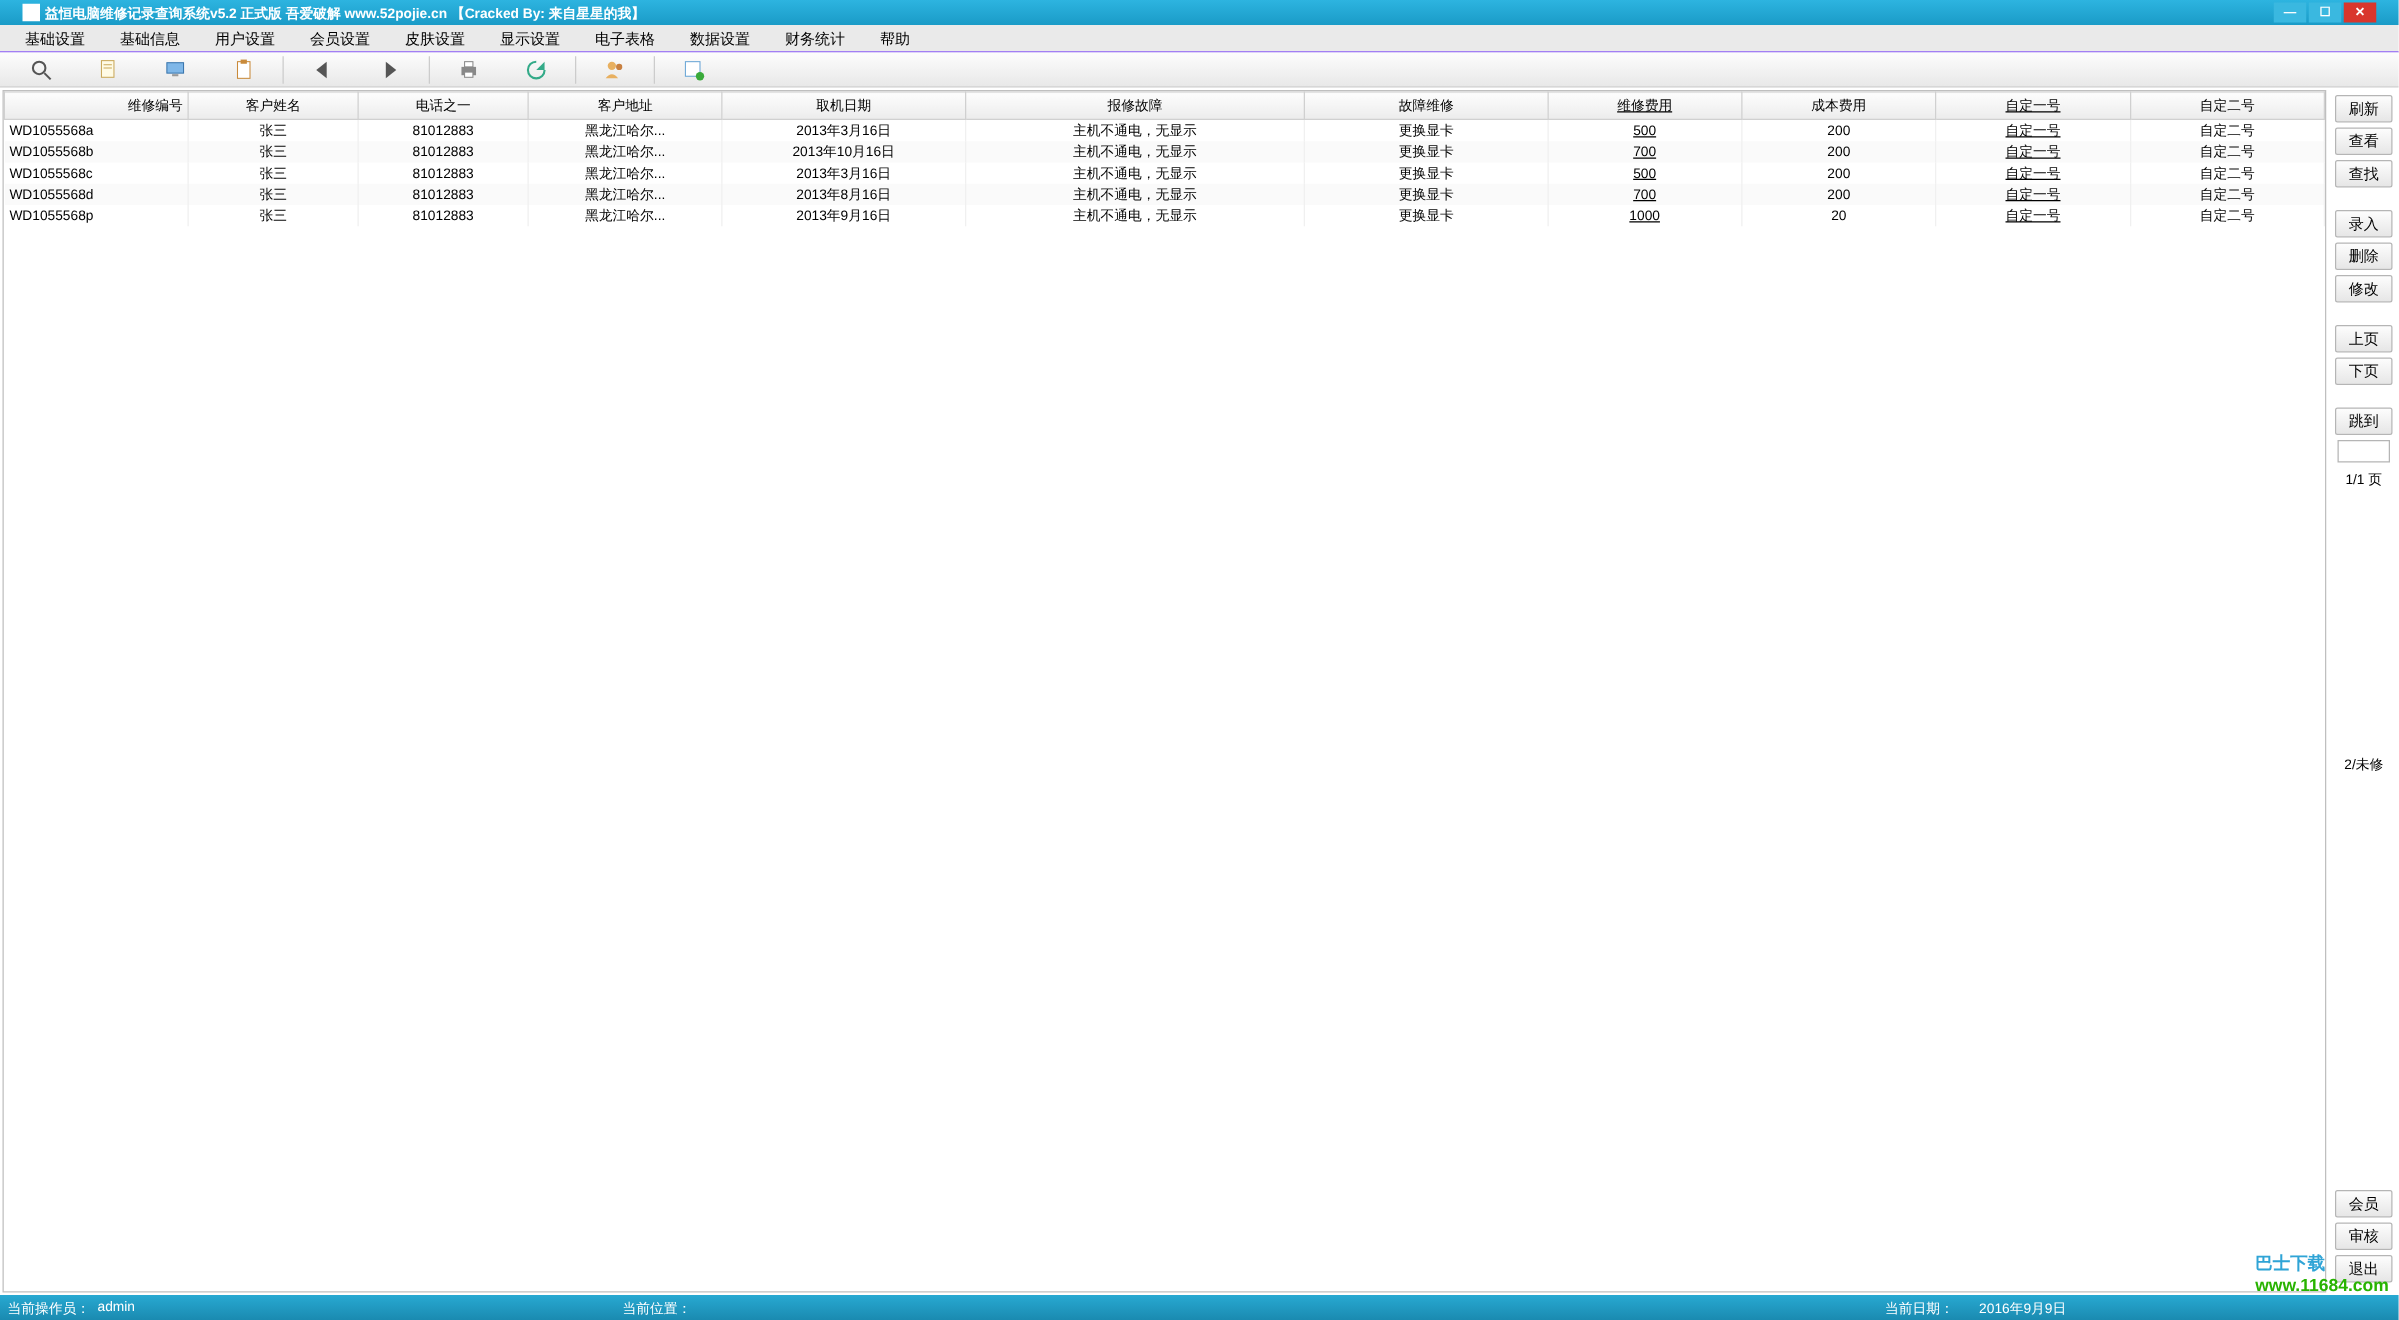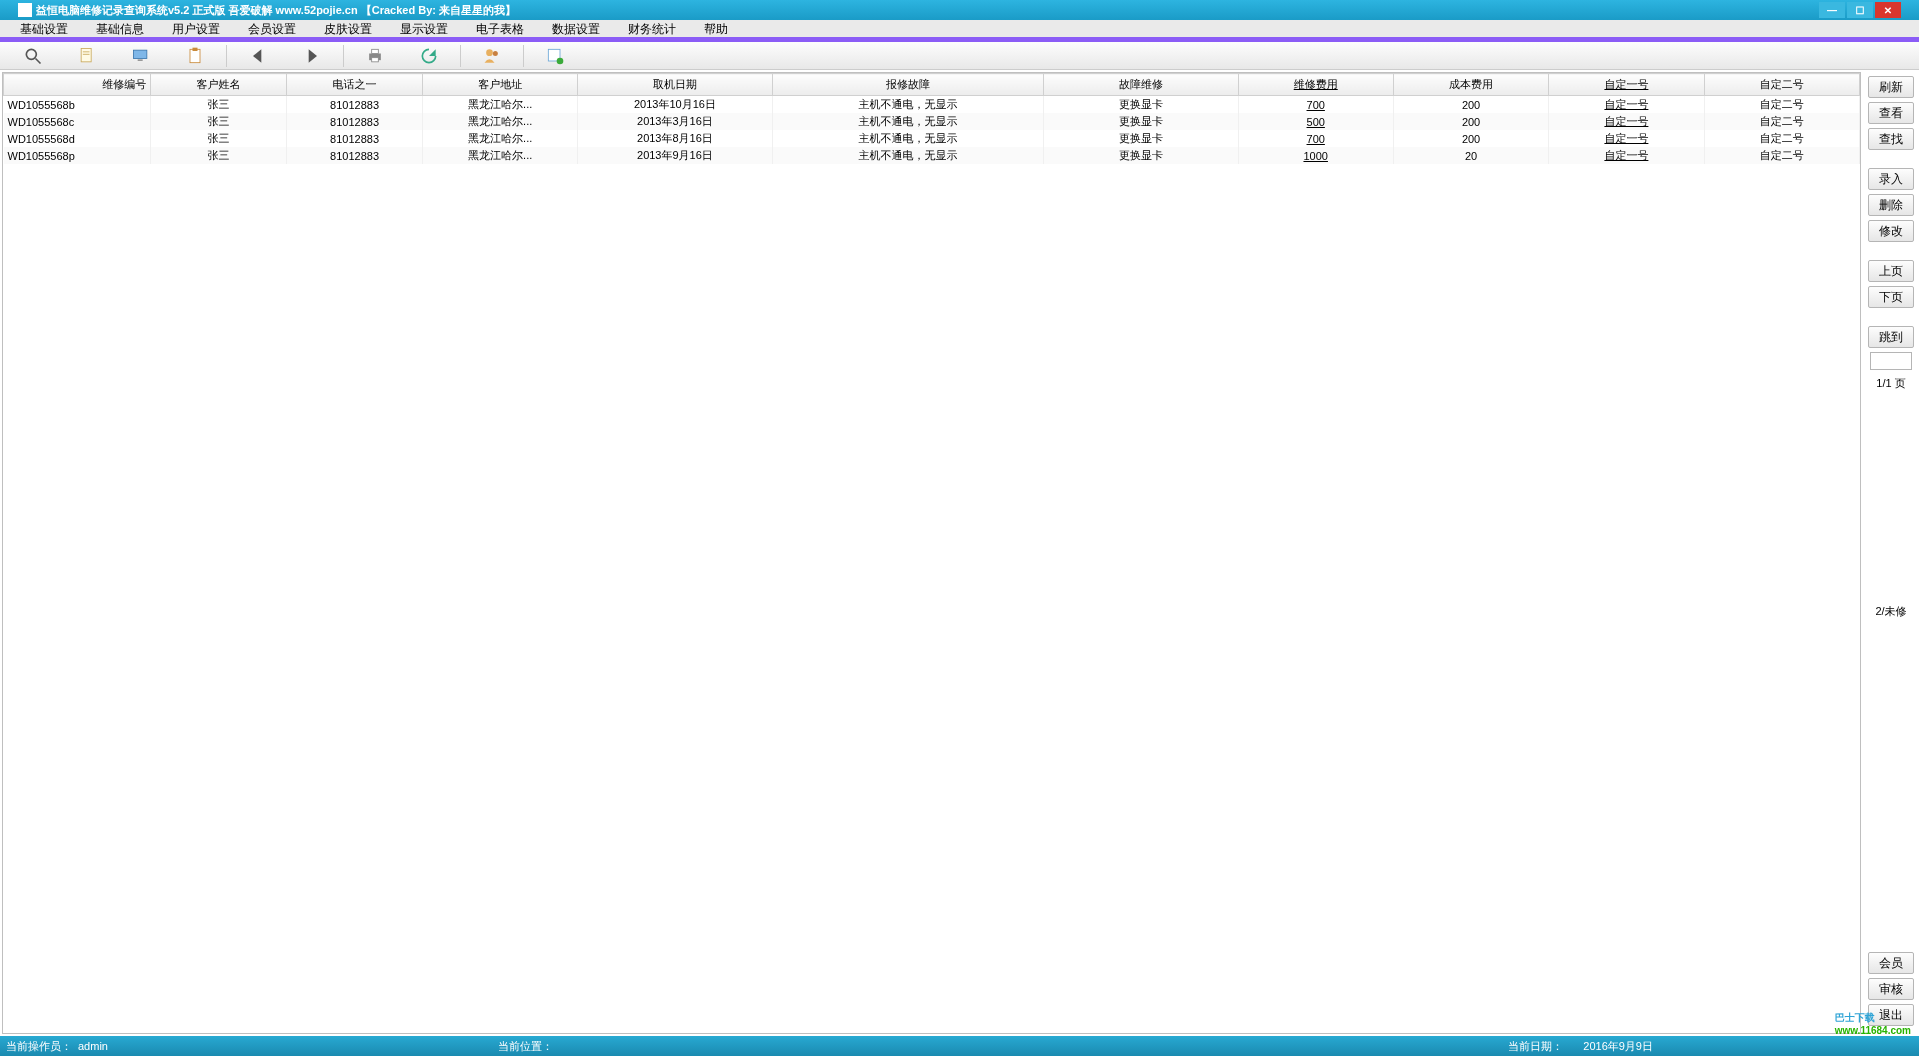--- a/index.html
+++ b/index.html
@@ -5,21 +5,21 @@
 * { margin: 0; padding: 0; box-sizing: border-box; font-family: "Microsoft YaHei", SimSun, sans-serif; }
 body { background: #fff; width: 1919px; height: 1056px; overflow: hidden; position: relative; }
 
 .titlebar { height: 20px; background: linear-gradient(to bottom, #2db4e0, #1a9bc7); color: #fff; display: flex; align-items: center; padding: 0 18px; font-size: 11px; font-weight: bold; }
 .titlebar .app-icon { width: 14px; height: 14px; background: #fff; margin-right: 4px; display: inline-block; }
 .titlebar .title-text { flex: 1; }
 .titlebar .win-controls { display: flex; gap: 0; }
 .titlebar .win-btn { width: 26px; height: 16px; display: flex; align-items: center; justify-content: center; background: #3ab8e0; margin-left: 2px; cursor: pointer; font-size: 10px; color: #fff; }
 .titlebar .win-btn.close { background: #d9362d; }
 
-.menubar { height: 22px; background: #eaeaea; border-bottom: 5px solid #8b5cf6; display: flex; align-items: center; padding: 0 6px; font-size: 12px; }
+.menubar { height: 22px; background: #eaeaea; border-bottom: 1px solid #8b5cf6; display: flex; align-items: center; padding: 0 6px; font-size: 12px; }
 .menubar .menu-item { padding: 0 14px; height: 22px; line-height: 22px; cursor: pointer; }
 
 .toolbar { height: 28px; background: linear-gradient(to bottom, #fdfdfd, #e8e8e8); border-bottom: 1px solid #ccc; display: flex; align-items: center; padding: 0 6px; gap: 0; }
 .toolbar .tool-btn { width: 54px; height: 26px; display: flex; align-items: center; justify-content: center; cursor: pointer; position: relative; }
 .toolbar .tool-btn svg, .toolbar .tool-btn .ico { width: 20px; height: 20px; }
 .toolbar .sep { width: 1px; height: 22px; background: #ccc; margin: 0 4px; }
 
 .main-area { display: flex; height: calc(100% - 20px - 22px - 28px - 20px); }
 
 .grid-wrap { flex: 1; border: 1px solid #bfbfbf; margin: 2px; overflow: auto; background: #fff; position: relative; }
@@ -48,21 +48,21 @@
 .right-panel .page-label { font-size: 11px; margin-top: 2px; }
 .right-panel .status-text { font-size: 11px; margin-top: auto; margin-bottom: 120px; }
 .right-panel .bottom-btns { margin-top: auto; display:flex; flex-direction:column; gap:4px; margin-bottom:4px;}
 
 .statusbar { height: 20px; background: linear-gradient(to bottom,#28a9d2,#1a8ab0); color: #fff; display: flex; align-items: center; font-size: 11px; padding: 0 6px; }
 .statusbar .sb-seg { margin-right: 6px; }
 .statusbar .sb-seg.pos { position: absolute; left: 498px; }
 .statusbar .sb-seg.date { position: absolute; right: 350px; }
 .statusbar .sb-seg.dateval { position: absolute; right: 260px; }
 
-.watermark { position: absolute; right: 8px; bottom: 20px; font-size: 10px; color: #28b300; font-weight: bold; }
+.watermark { position: absolute; right: 8px; bottom: 20px; font-size: 14px; color: #28b300; font-weight: bold; }
 .watermark .w1{color:#2fa4d6;}
 </style>
 </head>
 <body>
 
 <div class="titlebar">
   <span class="app-icon"></span>
   <span class="title-text">益恒电脑维修记录查询系统v5.2  正式版  吾爱破解  www.52pojie.cn  【Cracked By: 来自星星的我】</span>
   <div class="win-controls">
     <div class="win-btn">—</div>
@@ -165,20 +165,33 @@
             <th>报修故障</th>
             <th>故障维修</th>
             <th>维修费用</th>
             <th>成本费用</th>
             <th>自定一号</th>
             <th>自定二号</th>
           </tr>
         </thead>
       <tbody id="grid-body">
           <tr>
+            <td>WD1055568a</td>
+            <td>张三</td>
+            <td>81012883</td>
+            <td>黑龙江哈尔...</td>
+            <td>2013年3月16日</td>
+            <td>主机不通电，无显示</td>
+            <td>更换显卡</td>
+            <td>500</td>
+            <td>200</td>
+            <td>自定一号</td>
+            <td>自定二号</td>
+          </tr>
+          <tr>
             <td>WD1055568b</td>
             <td>张三</td>
             <td>81012883</td>
             <td>黑龙江哈尔...</td>
             <td>2013年10月16日</td>
             <td>主机不通电，无显示</td>
             <td>更换显卡</td>
             <td>700</td>
             <td>200</td>
             <td>自定一号</td>

